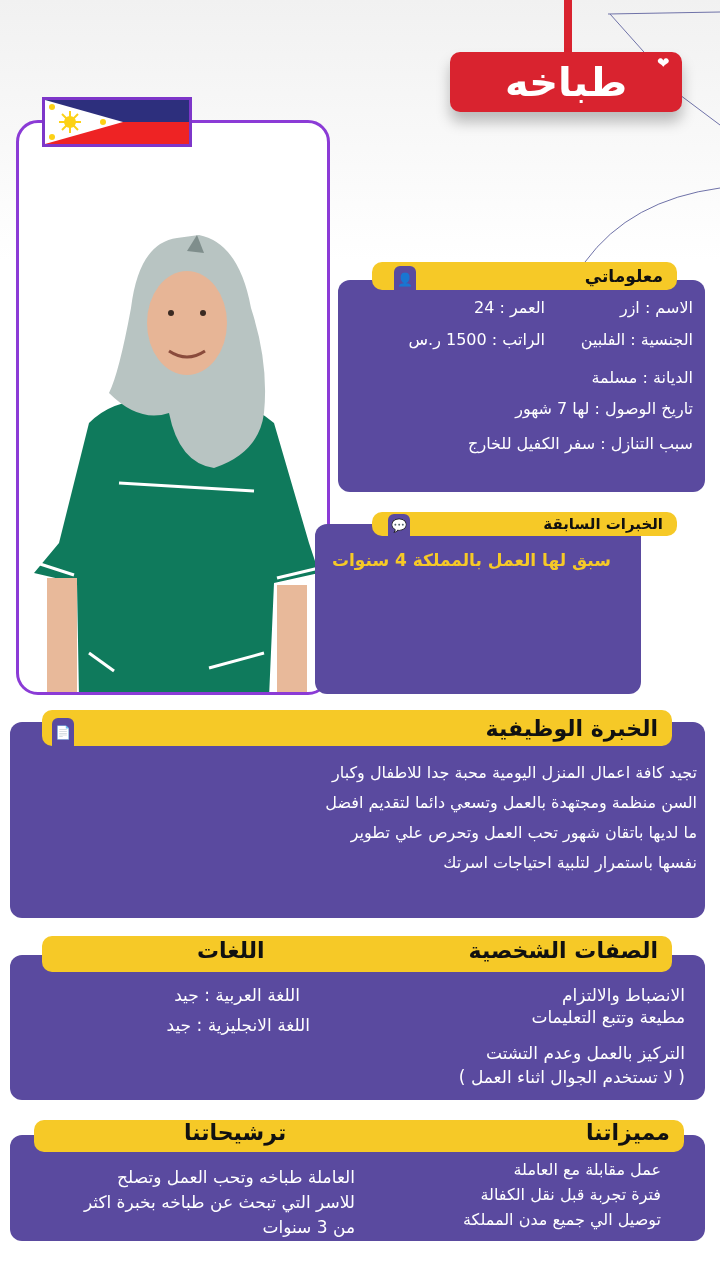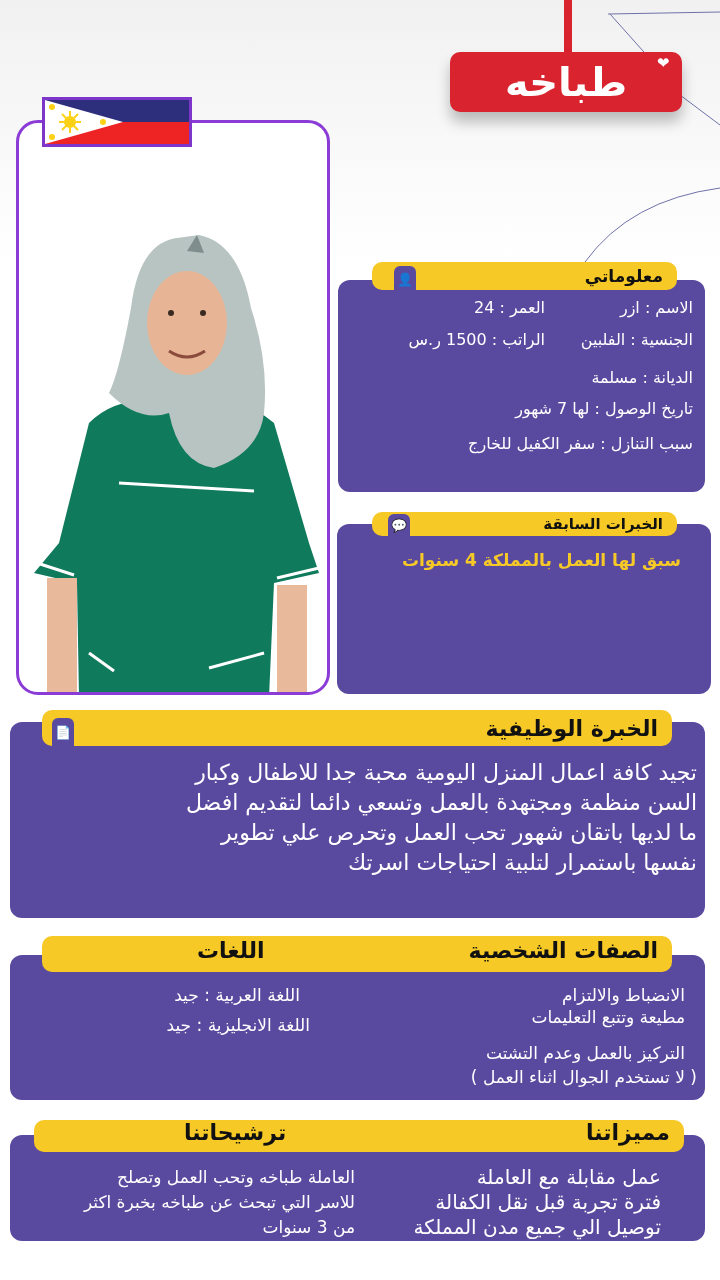--- a/index.html
+++ b/index.html
@@ -61,45 +61,45 @@
       color: #fff; font-size: 13px;
     }
 
     
     #info-panel { left: 338px; top: 280px; width: 367px; height: 212px; }
     #info-tab { left: 372px; top: 262px; width: 305px; height: 28px; font-size: 17px; padding-right: 14px; justify-content: flex-start; }
     #info-tab .tab-icon { left: 22px; top: 4px; }
     .info-row { position: absolute; font-size: 16px; white-space: nowrap; }
 
     
-    #exp-panel { left: 337px; top: 524px; width: 374px; height: 170px; }
+    #exp-panel { left: 315px; top: 524px; width: 326px; height: 170px; }
     #exp-tab { left: 372px; top: 512px; width: 305px; height: 24px; font-size: 15px; padding-right: 14px; }
     #exp-tab .tab-icon { left: 16px; top: 2px; height: 22px; }
     .exp-text { position: absolute; right: 30px; top: 26px; font-size: 17px; color: #f6c927; font-weight: bold; }
 
     
     #job-panel { left: 10px; top: 722px; width: 695px; height: 196px; }
     #job-tab { left: 42px; top: 710px; width: 630px; height: 36px; font-size: 22px; padding-right: 14px; }
     #job-tab .tab-icon { left: 10px; top: 8px; height: 28px; }
-    .job-text { position: absolute; right: 8px; top: 36px; width: 680px; font-size: 22px; line-height: 30px; text-align: right; }
+    .job-text { position: absolute; right: 8px; top: 36px; width: 680px; font-size: 16px; line-height: 30px; text-align: right; }
 
     
     #traits-panel { left: 10px; top: 955px; width: 695px; height: 145px; }
     #traits-tab { left: 42px; top: 936px; width: 630px; height: 36px; font-size: 22px; }
     .traits-head { position: absolute; right: 14px; top: 2px; }
     .langs-head { position: absolute; left: 155px; top: 2px; }
     .trait-item { position: absolute; font-size: 17px; white-space: nowrap; text-align: right; }
     .lang-item { position: absolute; font-size: 17px; white-space: nowrap; }
 
     
     #feat-panel { left: 10px; top: 1135px; width: 695px; height: 106px; }
     #feat-tab { left: 34px; top: 1120px; width: 650px; height: 32px; font-size: 22px; }
     .feat-head { position: absolute; right: 14px; top: 0px; }
     .recs-head { position: absolute; left: 150px; top: 0px; }
-    .feat-list { position: absolute; right: 44px; top: 30px; font-size: 20px; line-height: 25px; text-align: right; }
+    .feat-list { position: absolute; right: 44px; top: 22px; font-size: 16px; line-height: 25px; text-align: right; }
     .recs-list { position: absolute; right: 350px; top: 30px; width: 320px; font-size: 17px; line-height: 25px; }
   </style>
 </head>
 <body>
 
 <div class="bg-shade"></div>
 
 <svg class="deco" width="720" height="300">
   <polyline points="608,14 720,12" fill="none" stroke="#6f72a8" stroke-width="1"></polyline>
   <polyline points="610,14 660,70" fill="none" stroke="#6f72a8" stroke-width="1"></polyline>
@@ -186,21 +186,21 @@
 </div>
 <div class="panel-tab" id="job-tab">
   <span>الخبرة الوظيفية</span>
   <span class="tab-icon">📄</span>
 </div>
 
 <div class="panel" id="traits-panel">
   <div class="trait-item" style="right:20px; top:30px;">الانضباط والالتزام</div>
   <div class="trait-item" style="right:20px; top:52px;">مطيعة وتتبع التعليمات</div>
   <div class="trait-item" style="right:20px; top:88px;">التركيز بالعمل وعدم التشتت</div>
-  <div class="trait-item" style="right:8px; top:112px;">( لا تستخدم الجوال اثناء العمل )</div>
+  <div class="trait-item" style="right:20px; top:112px;">( لا تستخدم الجوال اثناء العمل )</div>
   <div class="lang-item" style="right:405px; top:30px;">اللغة العربية : جيد</div>
   <div class="lang-item" style="right:395px; top:60px;">اللغة الانجليزية : جيد</div>
 </div>
 <div class="panel-tab" id="traits-tab">
   <span class="traits-head">الصفات الشخصية</span>
   <span class="langs-head">اللغات</span>
 </div>
 
 <div class="panel" id="feat-panel">
   <div class="feat-list">

